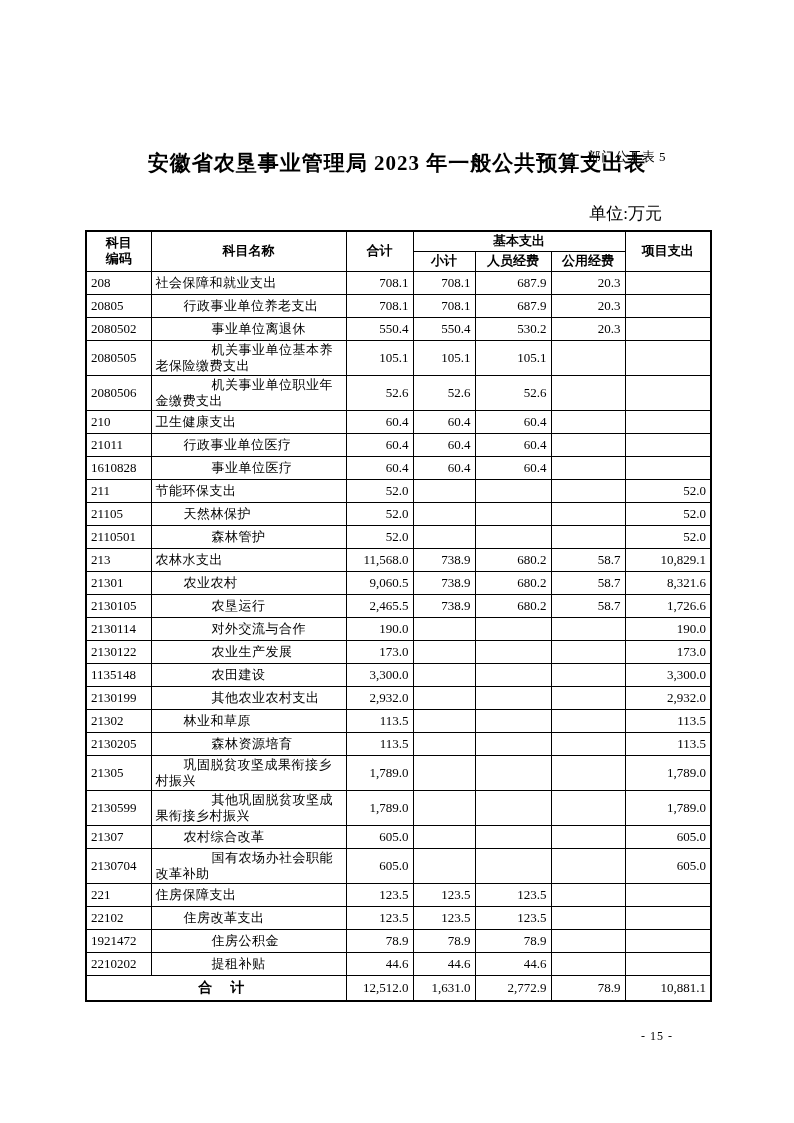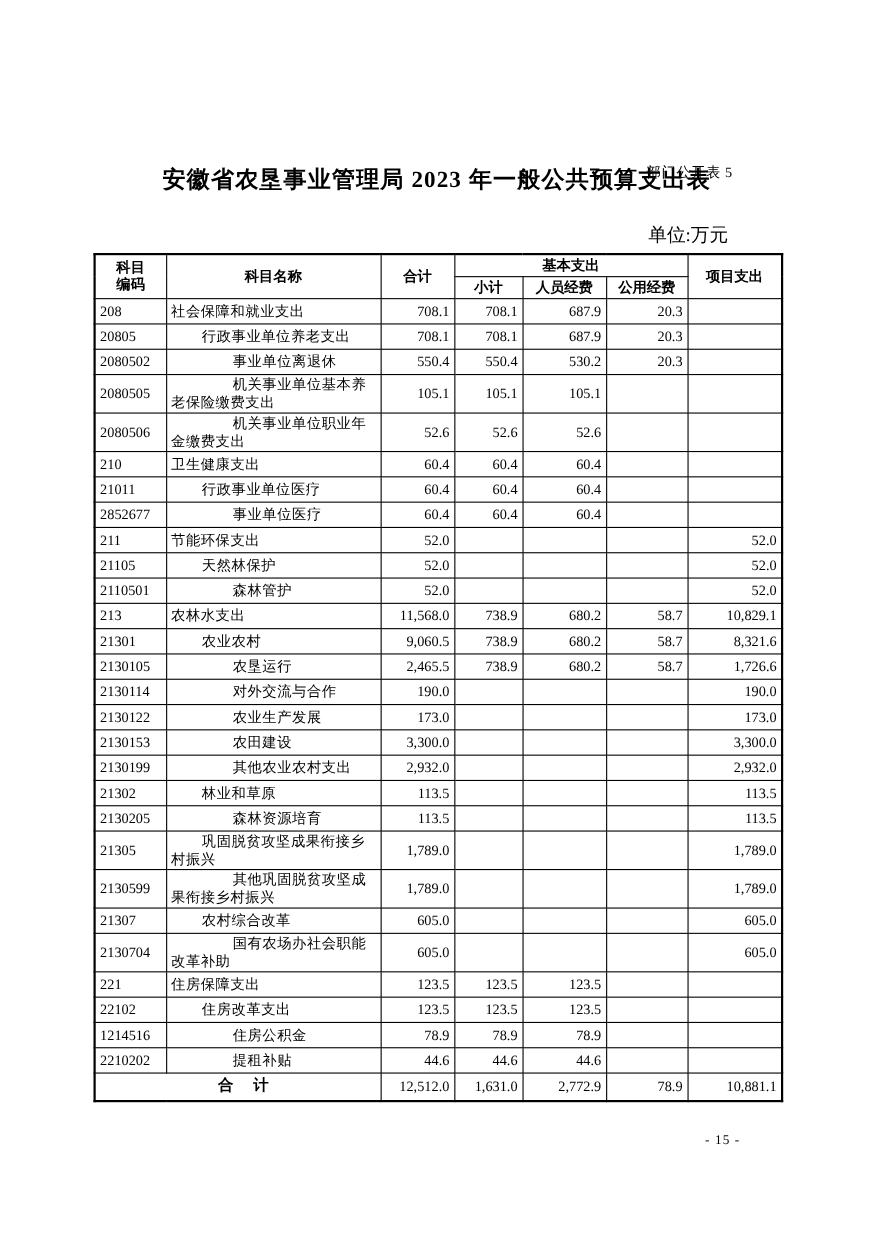--- a/index.html
+++ b/index.html
@@ -146,21 +146,21 @@
       <tr>
         <td class="c-code">21011</td>
         <td class="c-name lvl2">行政事业单位医疗</td>
         <td class="c-num">60.4</td>
         <td class="c-num">60.4</td>
         <td class="c-num">60.4</td>
         <td class="c-num"></td>
         <td class="c-num"></td>
       </tr>
       <tr>
-        <td class="c-code">2852677</td>
+        <td class="c-code">1610828</td>
         <td class="c-name lvl3">事业单位医疗</td>
         <td class="c-num">60.4</td>
         <td class="c-num">60.4</td>
         <td class="c-num">60.4</td>
         <td class="c-num"></td>
         <td class="c-num"></td>
       </tr>
       <tr>
         <td class="c-code">211</td>
         <td class="c-name lvl1">节能环保支出</td>
@@ -227,21 +227,21 @@
       <tr>
         <td class="c-code">2130122</td>
         <td class="c-name lvl3">农业生产发展</td>
         <td class="c-num">173.0</td>
         <td class="c-num"></td>
         <td class="c-num"></td>
         <td class="c-num"></td>
         <td class="c-num">173.0</td>
       </tr>
       <tr>
-        <td class="c-code">2130153</td>
+        <td class="c-code">1135148</td>
         <td class="c-name lvl3">农田建设</td>
         <td class="c-num">3,300.0</td>
         <td class="c-num"></td>
         <td class="c-num"></td>
         <td class="c-num"></td>
         <td class="c-num">3,300.0</td>
       </tr>
       <tr>
         <td class="c-code">2130199</td>
         <td class="c-name lvl3">其他农业农村支出</td>
@@ -317,21 +317,21 @@
       <tr>
         <td class="c-code">22102</td>
         <td class="c-name lvl2">住房改革支出</td>
         <td class="c-num">123.5</td>
         <td class="c-num">123.5</td>
         <td class="c-num">123.5</td>
         <td class="c-num"></td>
         <td class="c-num"></td>
       </tr>
       <tr>
-        <td class="c-code">1214516</td>
+        <td class="c-code">1921472</td>
         <td class="c-name lvl3">住房公积金</td>
         <td class="c-num">78.9</td>
         <td class="c-num">78.9</td>
         <td class="c-num">78.9</td>
         <td class="c-num"></td>
         <td class="c-num"></td>
       </tr>
       <tr>
         <td class="c-code">2210202</td>
         <td class="c-name lvl3">提租补贴</td>

